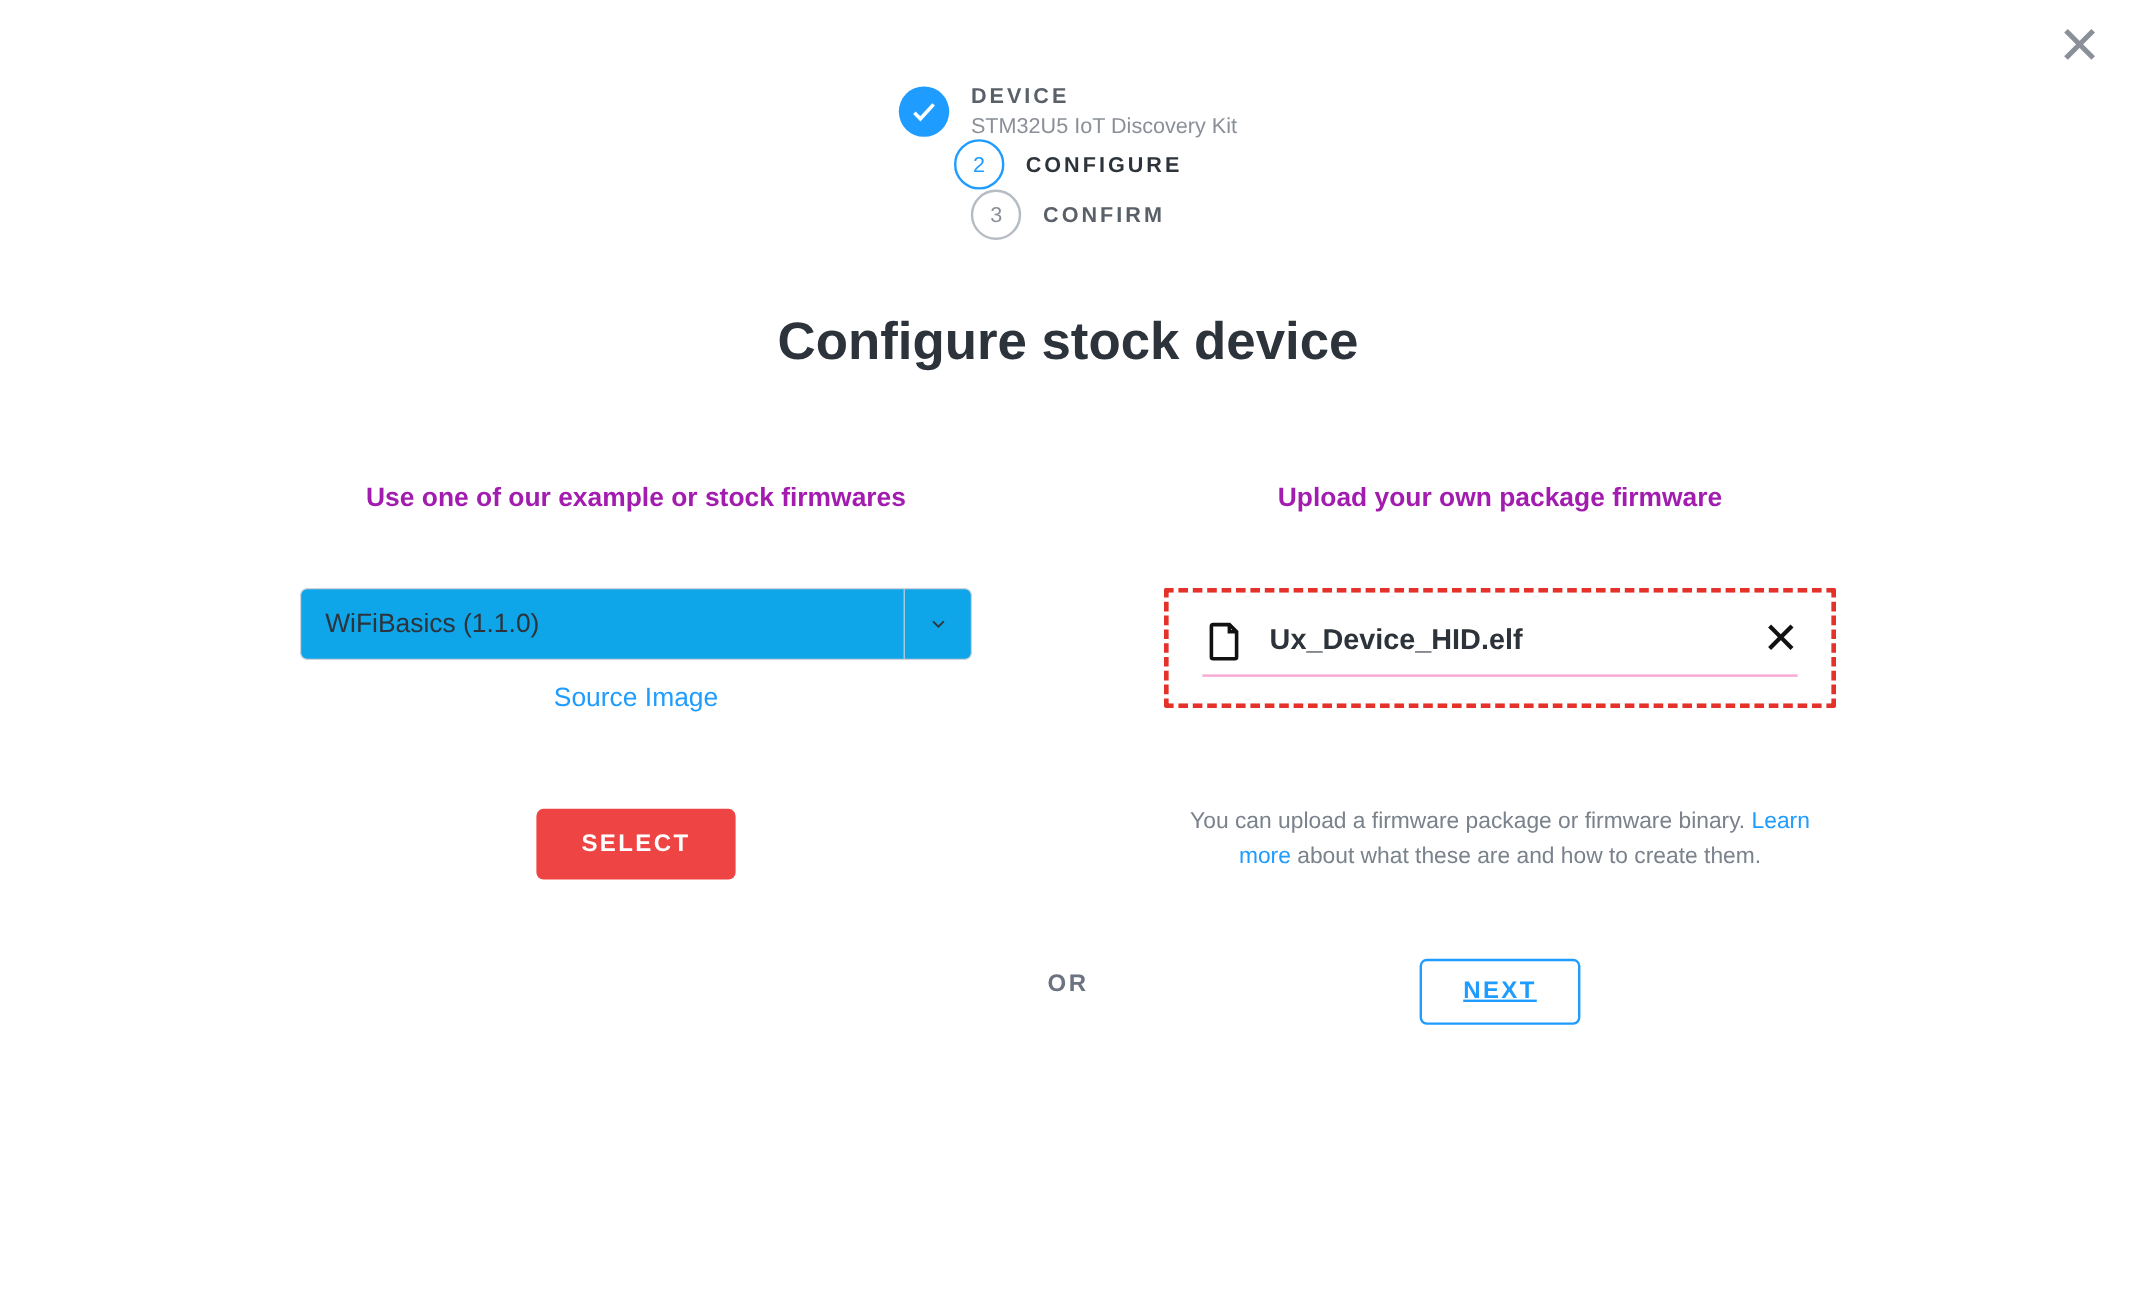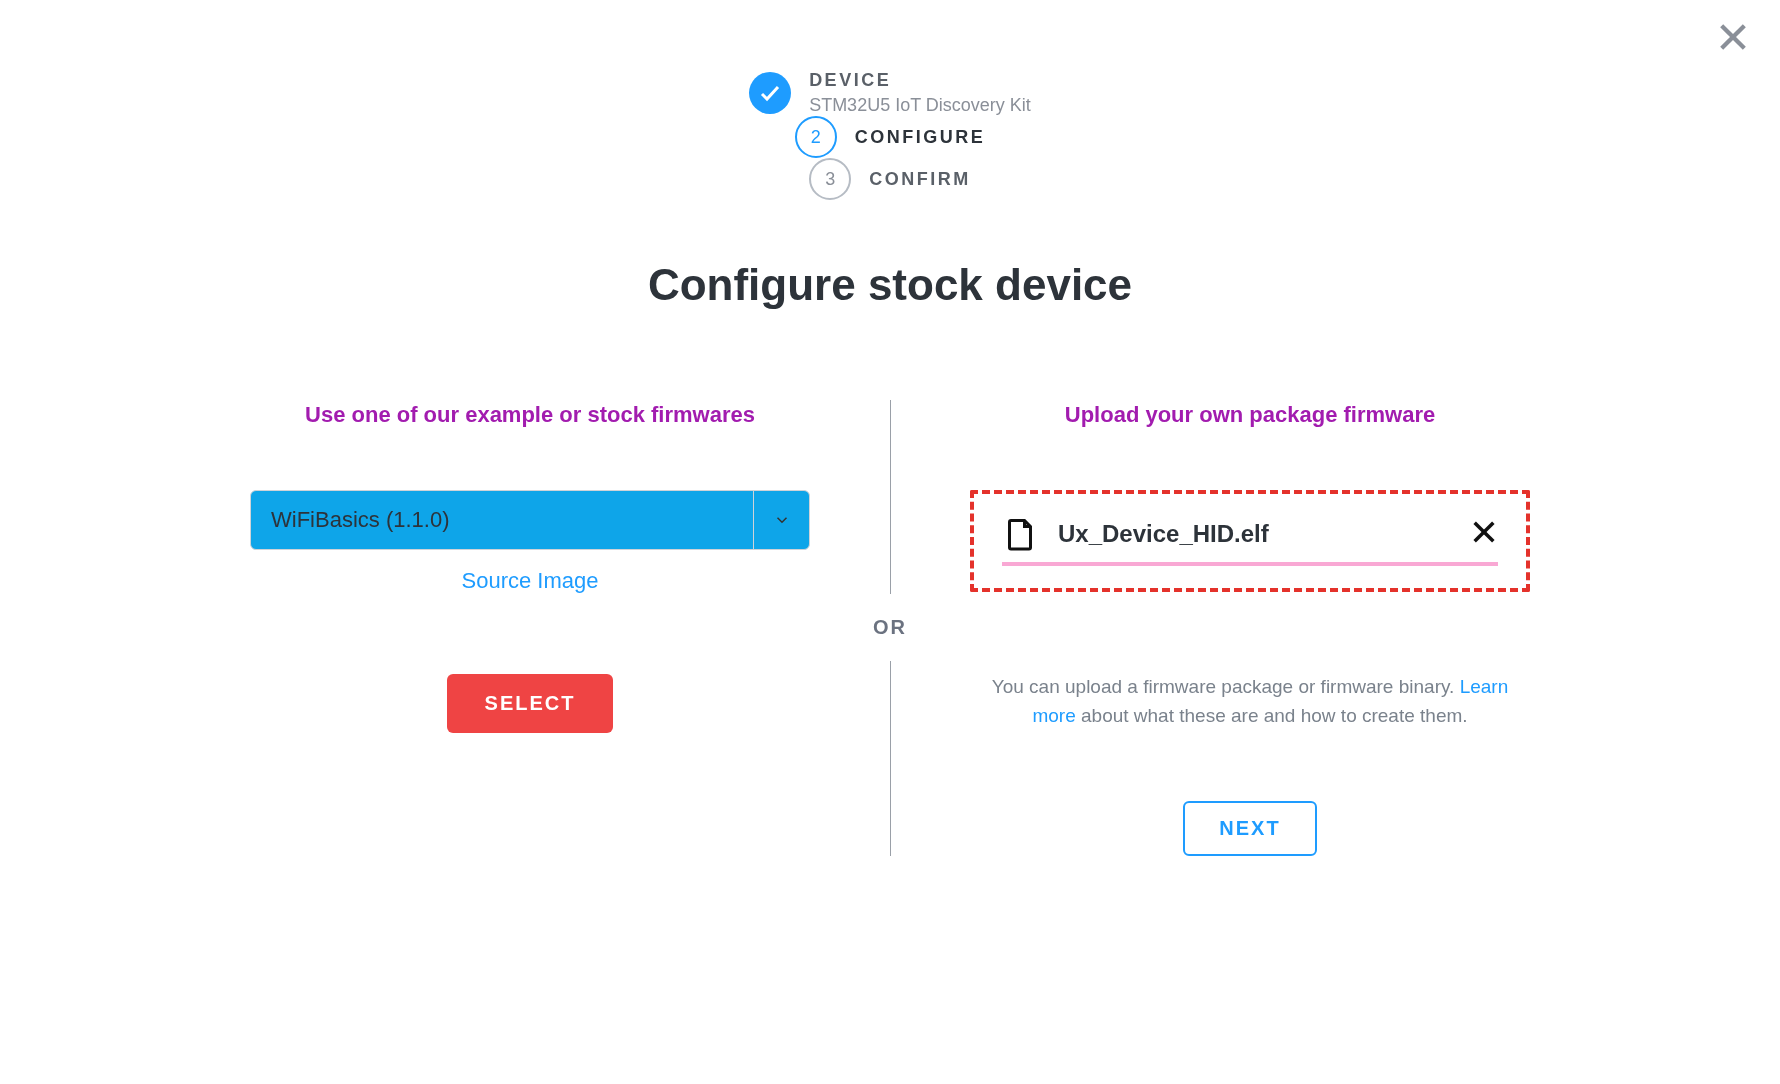--- a/index.html
+++ b/index.html
@@ -82,22 +82,21 @@
     font-size: 22px;
     font-weight: 700;
     color: #a21caf;
     text-align: center;
     margin-bottom: 60px;
     line-height: 1.35;
   }
 
   .divider-wrap {
     display: flex;
-    flex-direction: column;
-    align-items: center;
+    align-items: flex-end;
     align-self: stretch;
     width: 80px;
   }
   .divider-line { width: 1px; background: #9aa0a8; flex: 1; }
   .divider-or {
     font-size: 20px; letter-spacing: 2px; font-weight: 600; color: #6b7280;
     padding: 22px 0;
   }
 
   
@@ -124,39 +123,39 @@
   }
 
   .btn {
     border: none; border-radius: 6px; cursor: pointer;
     font-size: 20px; letter-spacing: 2px; font-weight: 700;
     padding: 18px 38px;
   }
   .btn-primary { background: #ef4444; color: #fff; margin-top: 80px; }
   .btn-outline {
     background: #fff; color: #1e9cff; border: 2px solid #1e9cff;
-    padding: 14px 34px; margin-top: 70px;
+    padding: 14px 34px; margin-top: 70px; text-decoration: underline;
   }
 
   
   .upload-box {
     width: 100%;
     border: 4px dashed #e4322b;
     border-radius: 2px;
     padding: 22px 28px;
     display: flex;
     align-items: center;
     gap: 24px;
   }
   .file-row {
     flex: 1;
     display: flex;
     align-items: center;
     gap: 20px;
-    border-bottom: 4px solid #f9a8d4;
+    border-bottom: 2px solid #f9a8d4;
     padding-bottom: 10px;
   }
   .file-row svg { width: 36px; height: 36px; }
   .file-name { font-size: 24px; font-weight: 700; color: #2d333a; flex: 1; }
   .file-x { cursor: pointer; }
   .file-x svg { width: 28px; height: 28px; stroke: #111; stroke-width: 3; }
 
   .help-text {
     font-size: 19px; color: #7a828c; text-align: center; line-height: 1.55;
     margin-top: 80px; max-width: 520px;

